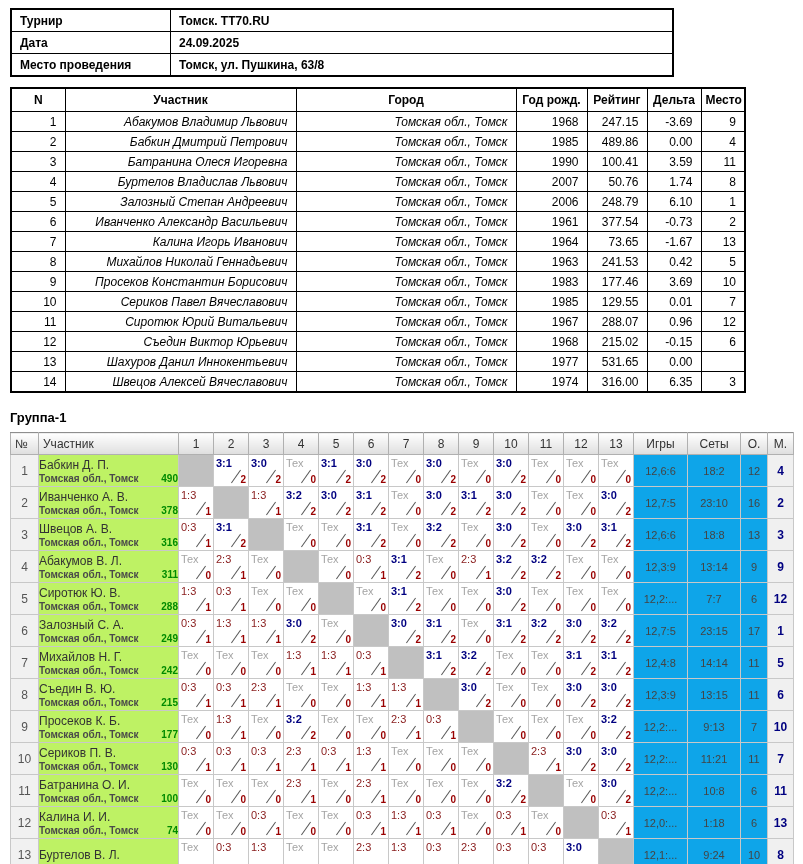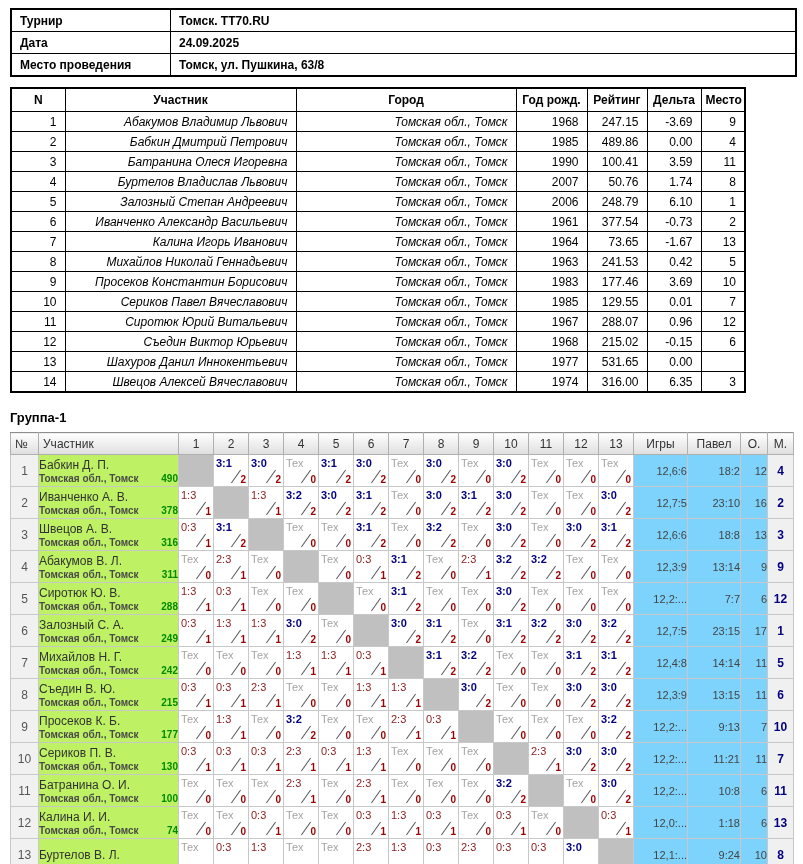--- a/index.html
+++ b/index.html
@@ -1,21 +1,21 @@
 <!DOCTYPE html>
 <html><head>
 <meta charset="utf-8">
 <style>
   html,body{margin:0;padding:0;background:#fff;}
   body{width:803px;height:864px;overflow:hidden;font-family:"Liberation Sans",sans-serif;color:#000;}
   .page{padding:8px 0 0 10px;}
 
   
   table{border-collapse:collapse;}
-  .info-table{border:2px solid #000;width:787px;}
+  .info-table{border:2px solid #000;width:664px;}
   .info-table td{border:1px solid #000;font-size:12px;padding:2px 8px;height:17px;vertical-align:middle;font-weight:bold;}
   .info-table td.lbl{font-weight:bold;width:142px;}
 
   
   .pt-table{border:2px solid #000;width:734px;margin-top:10px;table-layout:fixed;}
   .pt-table th{border:1px solid #000;font-size:12px;font-weight:bold;padding:3px 4px;height:16px;}
   .pt-table td{border:1px solid #000;font-size:12px;padding:1px 8px;height:17px;white-space:nowrap;overflow:hidden;}
   .pt-table td.num{text-align:right;}
   .pt-table td.txt{text-align:right;font-style:italic;}
 
@@ -31,21 +31,21 @@
   .mx-name .nm{font-size:12px;color:#333;white-space:nowrap;}
   .mx-name .sub{display:flex;justify-content:space-between;font-size:10px;font-weight:bold;color:#4a4a4a;margin-top:1px;white-space:nowrap;}
   .mx-name .sub .rt{color:#089000;color:#008a00;}
   .sc{position:relative;background:#fff;}
   .sc .s{position:absolute;top:2px;left:2px;font-size:11px;font-weight:bold;color:#000080;white-space:nowrap;}
   .sc.loss .s{color:#8b2020;font-weight:normal;}
   .sc.tech .s{color:#a4a4a4;font-weight:normal;}
   .sc .sl{position:absolute;right:4px;bottom:9px;width:16px;height:1px;background:#555;transform:rotate(-55deg);}
   .sc .p{position:absolute;right:2px;bottom:1px;font-size:10px;font-weight:bold;color:#990000;}
   .diag{background:#c0c0c0;}
-  .sumc{background:#7dd3fc;text-align:right;font-size:11px;color:#444;white-space:nowrap;overflow:hidden;}
+  .sumc{background:#0ea5e9;text-align:center;font-size:11px;color:#444;white-space:nowrap;overflow:hidden;}
   .mplace{background:#f0f0f0;text-align:center;font-size:12px;font-weight:bold;color:#000080;}
 </style>
 </head>
 <body>
 
 <div class="page">
 
   <table class="info-table">
     <tbody>
         <tr>
@@ -249,21 +249,21 @@
           <th>5</th>
           <th>6</th>
           <th>7</th>
           <th>8</th>
           <th>9</th>
           <th>10</th>
           <th>11</th>
           <th>12</th>
           <th>13</th>
           <th>Игры</th>
-          <th>Павел</th>
+          <th>Сеты</th>
           <th>О.</th>
           <th>М.</th>
         </tr>
       </thead>
     <tbody>
         <tr>
           <td class="mx-num">1</td>
           <td class="mx-name">
             <div class="nm">Бабкин Д. П.</div>
             <div class="sub">

